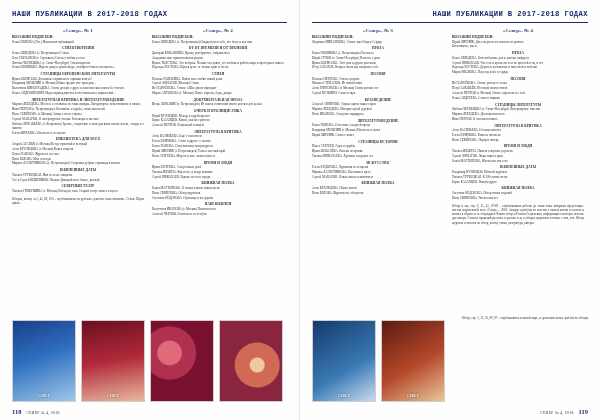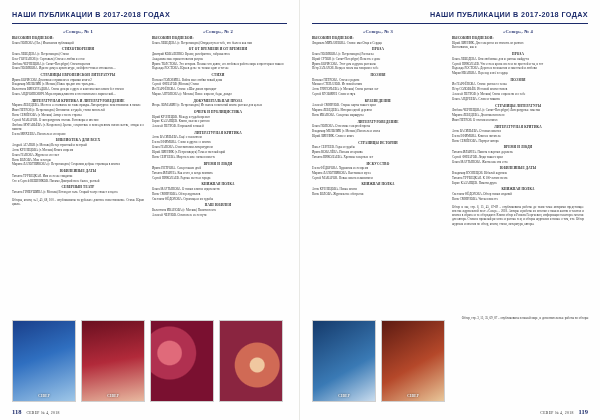--- a/index.html
+++ b/index.html
@@ -24,21 +24,21 @@
     position: relative;
     width: 300px;
     height: 420px;
     box-sizing: border-box;
     padding: 10px 12px 0 12px;
     background: #fefefe;
   }
   .page.left { border-right: 1px solid #e8e8e4; }
 
   .page-header {
-    font-family: Liberation Sans, sans-serif;
+    font-family: Liberation Mono, monospace;
     font-size: 7.2px;
     font-weight: bold;
     letter-spacing: 0.4px;
     color: #1c2b6b;
     text-transform: uppercase;
     margin-bottom: 4px;
   }
   .page-header.right { text-align: right; }
   .rule {
     height: 1px;

